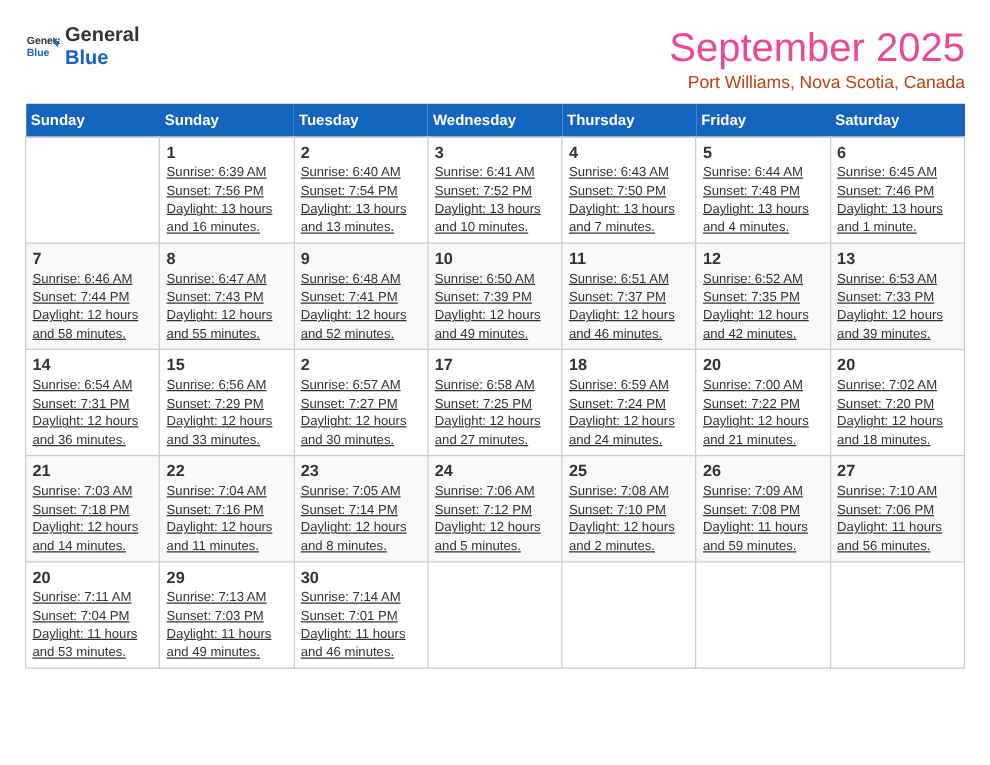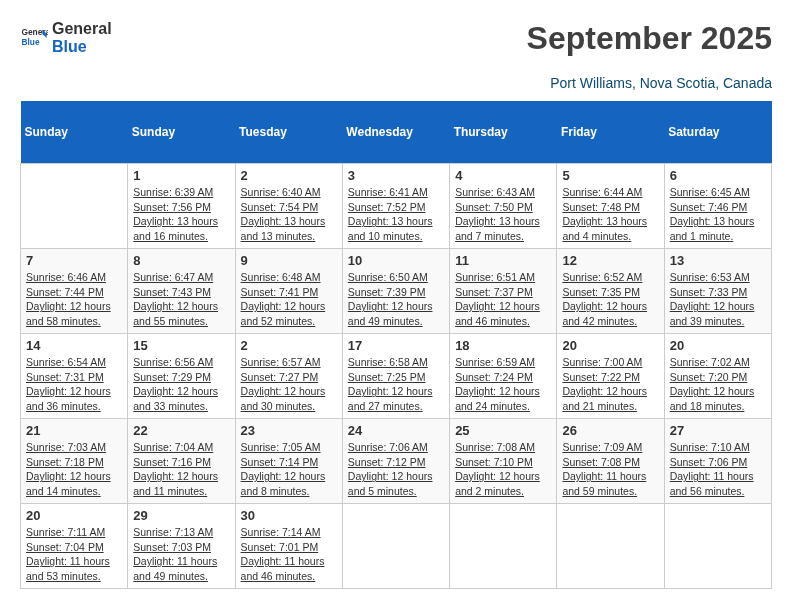--- a/index.html
+++ b/index.html
@@ -23,38 +23,37 @@
     .logo-icon {
       width: 28px;
       height: 28px;
       margin-right: 4px;
     }
     .title-block {
       text-align: right;
     }
     .month-title {
       font-size: 32px;
-      font-weight: bold;
-      color: #404040;
+      font-weight: normal;
+      color: #ec4899;
       text-align: center;
     }
     .subtitle {
       font-size: 14px;
-      color: #0c4a6e;
-      margin-top: 18px;
+      color: #c2410c;
     }
     table {
       width: 100%;
       border-collapse: collapse;
       font-size: 11px;
     }
     thead th {
       background-color: #1565c0;
       color: #fff;
-      padding: 24px 4px;
+      padding: 6px 4px;
       text-align: left;
       font-size: 12px;
       font-weight: bold;
     }
     tbody td {
       border: 1px solid #ccc;
       vertical-align: top;
       padding: 4px 5px;
       height: 85px;
       width: 14.28%;

